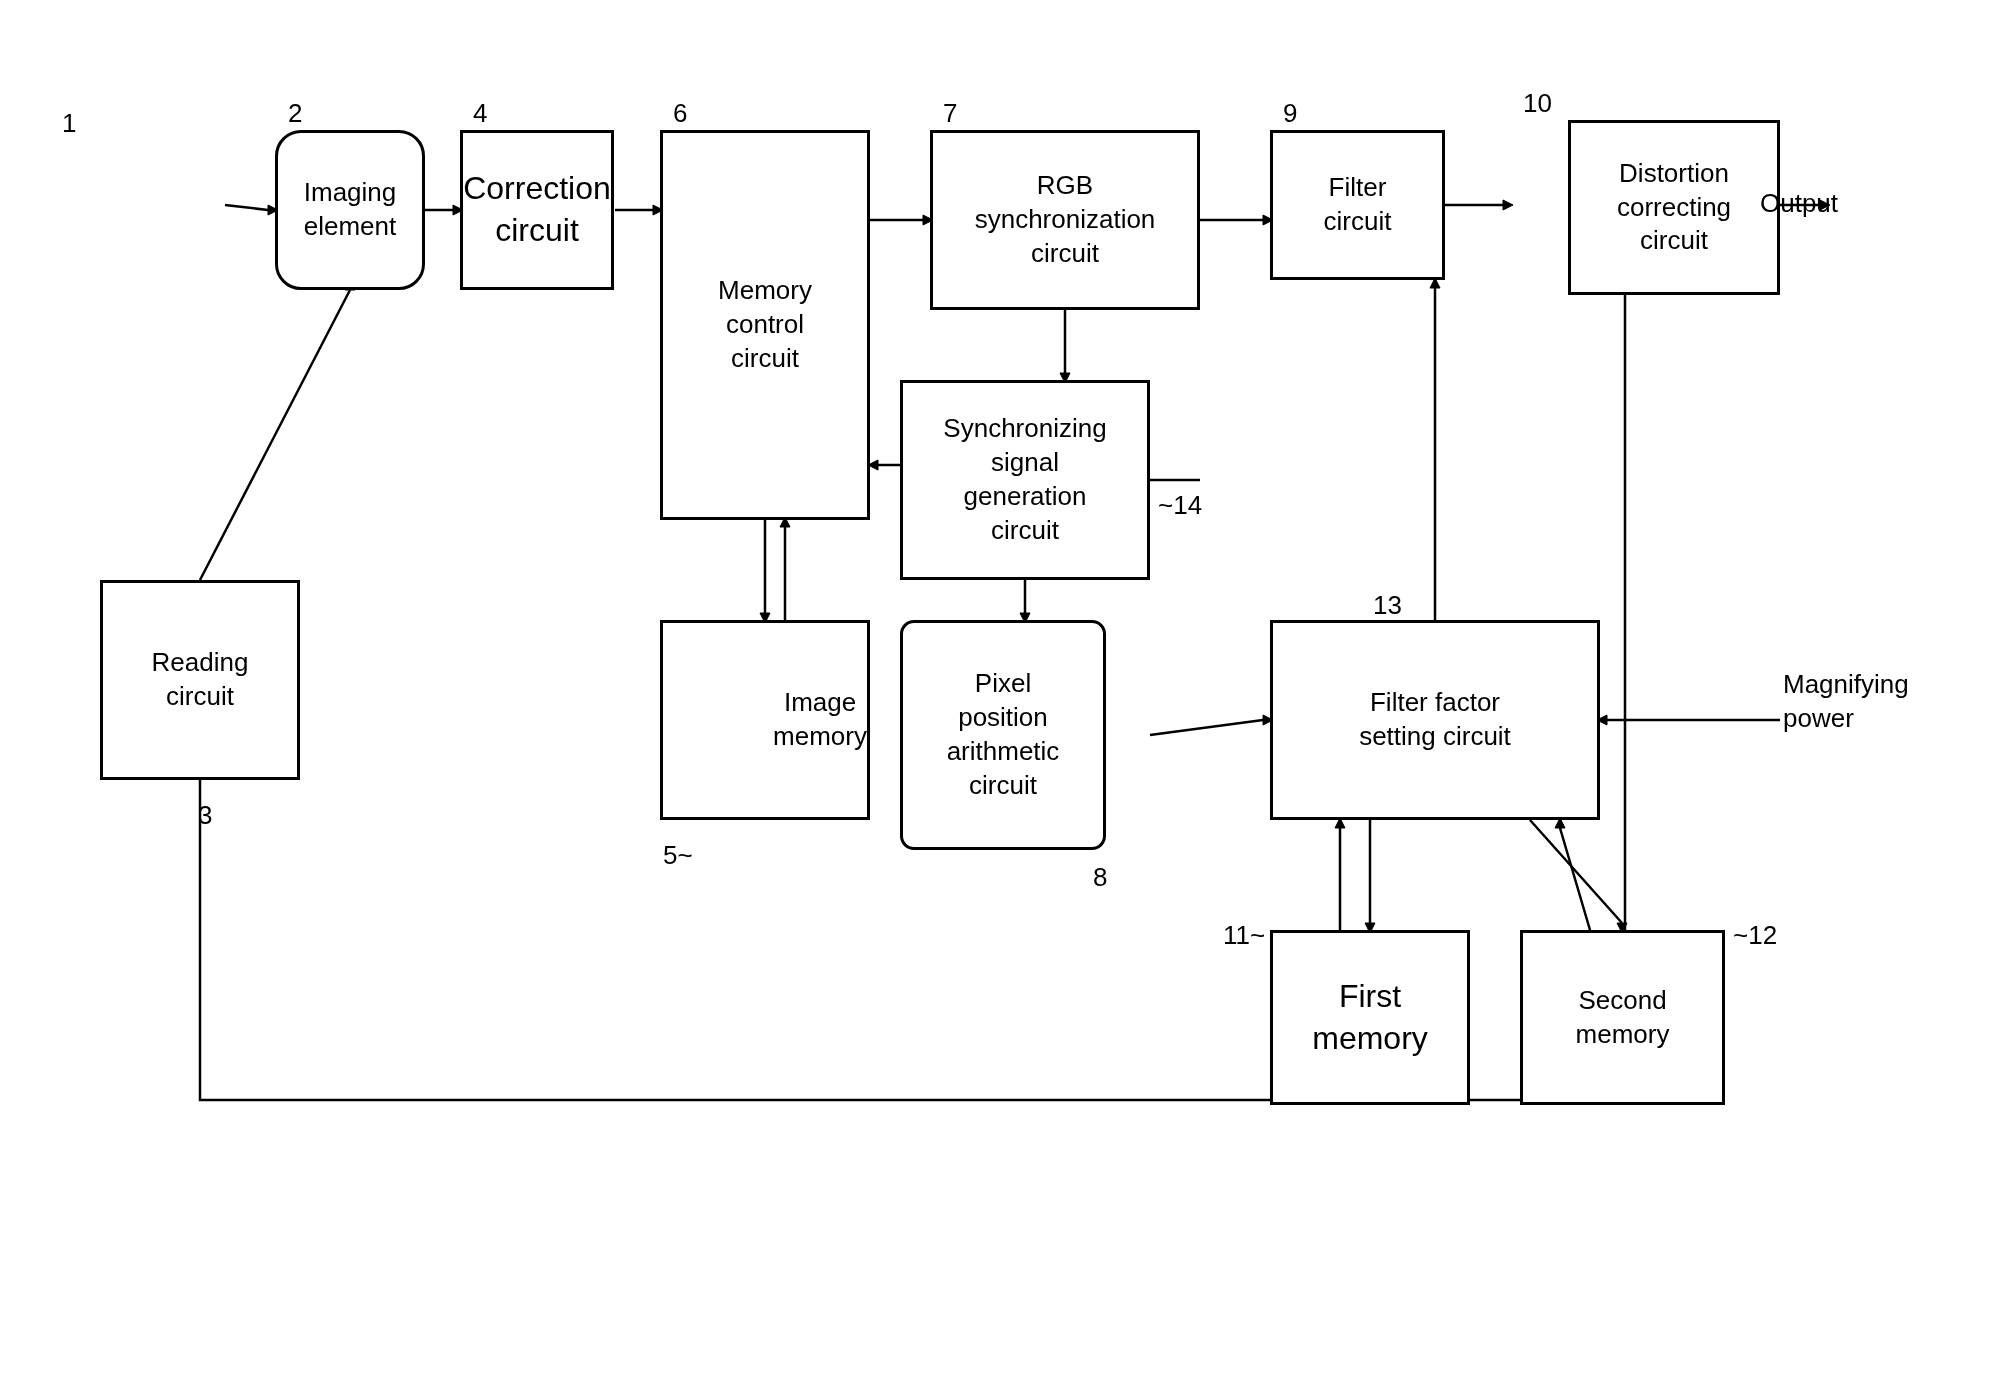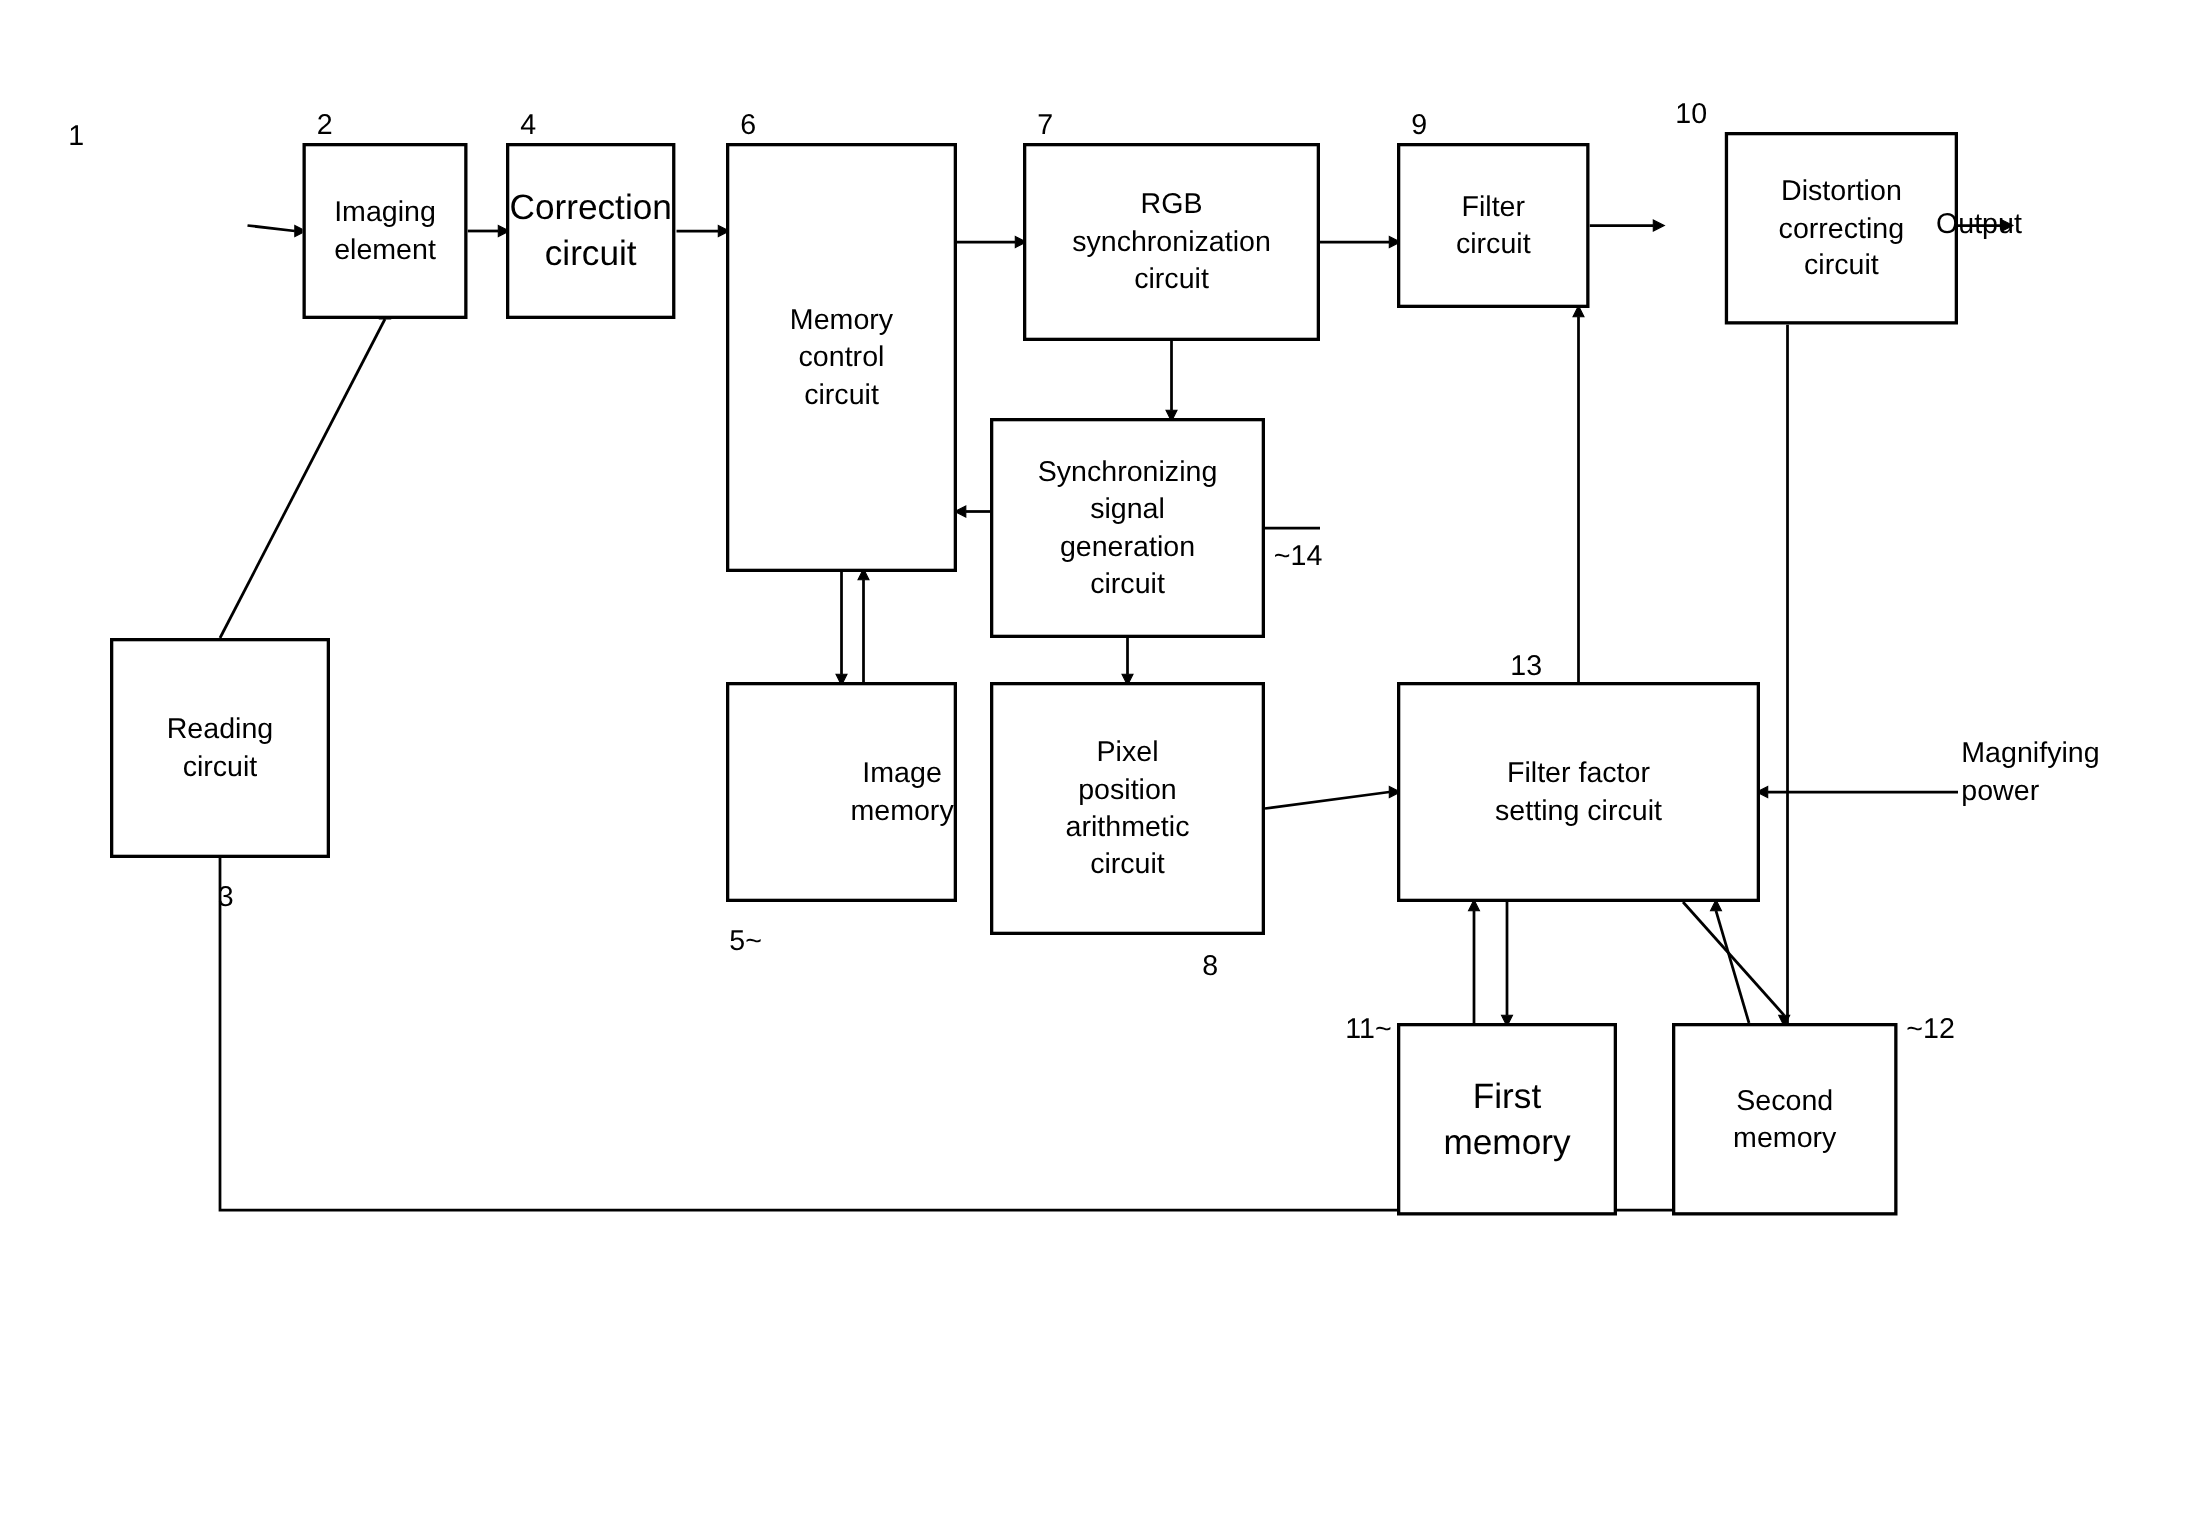--- a/index.html
+++ b/index.html
@@ -115,21 +115,21 @@
 
     <line x1="1780" y1="720" x2="1607" y2="720"></line>
     <polygon points="1607,715 1597,720 1607,725"></polygon>
 
     <line x1="200" y1="580" x2="350" y2="290"></line>
     <polygon points="345,290 350,280 355,290"></polygon>
 
     <line x1="1150" y1="480" x2="1200" y2="480"></line>
   </svg>
 
-  <div class="block" style="left:275px;top:130px;width:150px;height:160px;font-size:26px;">
+  <div class="block" style="left:275px;top:130px;width:150px;height:160px;font-size:26px;border-radius:26px;">
     <span>Imaging<br>element</span>
   </div>
   <div class="block" style="left:460px;top:130px;width:154px;height:160px;font-size:32px;">
     <span>Correction<br>circuit</span>
   </div>
   <div class="block" style="left:660px;top:130px;width:210px;height:390px;font-size:26px;">
     <span>Memory<br>control<br>circuit</span>
   </div>
   <div class="block" style="left:930px;top:130px;width:270px;height:180px;font-size:26px;">
     <span>RGB<br>synchronization<br>circuit</span>
@@ -139,21 +139,21 @@
   </div>
   <div class="block" style="left:1568px;top:120px;width:212px;height:175px;font-size:26px;">
     <span>Distortion<br>correcting<br>circuit</span>
   </div>
   <div class="block" style="left:900px;top:380px;width:250px;height:200px;font-size:26px;border:3.5px solid #000;">
     <span>Synchronizing<br>signal<br>generation<br>circuit</span>
   </div>
   <div class="block" style="left:660px;top:620px;width:210px;height:200px;font-size:26px;justify-content:flex-end;">
     <span>Image<br>memory</span>
   </div>
-  <div class="block" style="left:900px;top:620px;width:250px;height:230px;font-size:26px;">
+  <div class="block" style="left:900px;top:620px;width:206px;height:230px;font-size:26px;border-radius:14px;">
     <span>Pixel<br>position<br>arithmetic<br>circuit</span>
   </div>
   <div class="block" style="left:1270px;top:620px;width:330px;height:200px;font-size:26px;">
     <span>Filter factor<br>setting circuit</span>
   </div>
   <div class="block" style="left:1270px;top:930px;width:200px;height:175px;font-size:32px;">
     <span>First<br>memory</span>
   </div>
   <div class="block" style="left:1520px;top:930px;width:205px;height:175px;font-size:26px;">
     <span>Second<br>memory</span>

